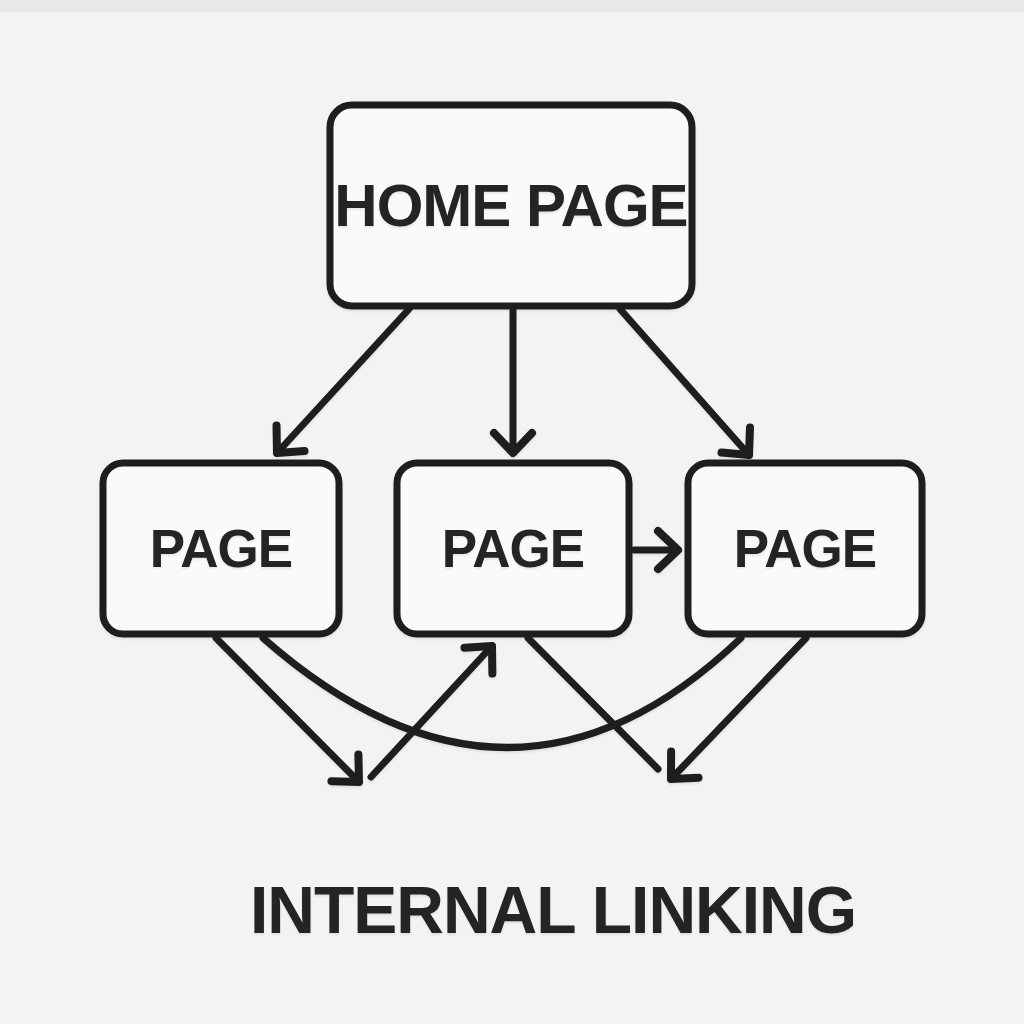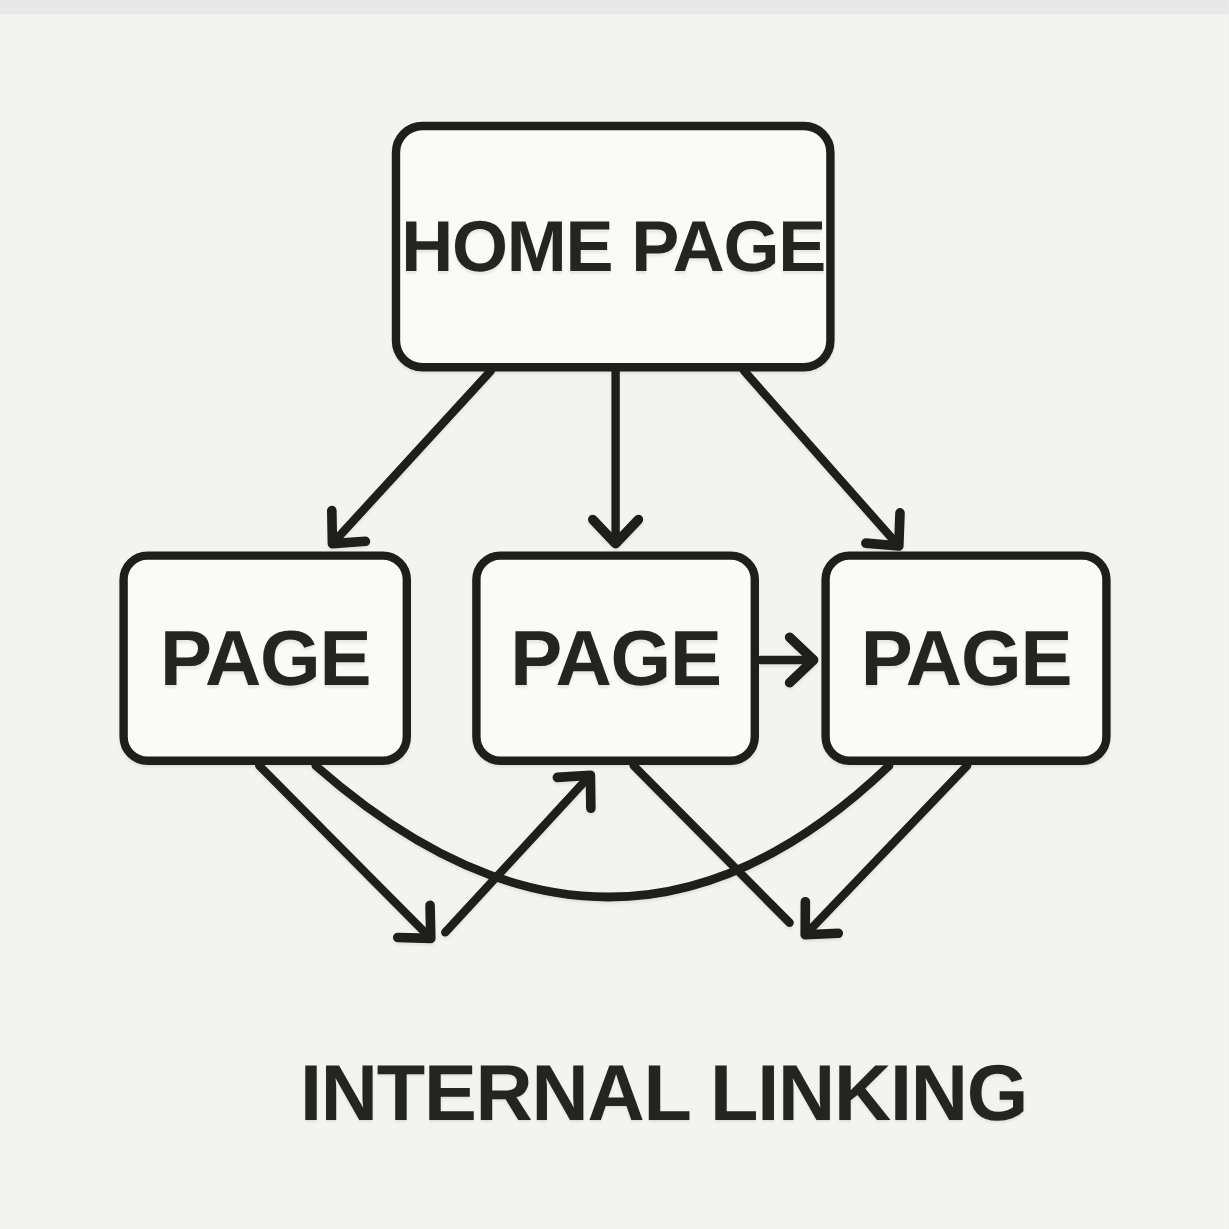--- a/index.html
+++ b/index.html
@@ -52,21 +52,21 @@
     text-shadow:0 2px 2px rgba(0,0,0,0.08);
     pointer-events:none;
     white-space:pre-line;
   }
   .home-label{
     left:327px;top:90px;width:368px;height:207px;
     font-size:60px;line-height:67px;letter-spacing:-1px;
   }
   .page-label{
     width:240px;height:177px;top:448px;
-    font-size:65px;letter-spacing:-1px;
+    font-size:53px;letter-spacing:-1px;
   }
   .page-label.left{left:101px;}
   .page-label.center{left:393px;}
   .page-label.right{left:685px;}
   .caption{
     position:absolute;
     left:0;top:862px;width:1024px;height:72px;
     display:flex;align-items:center;justify-content:center;
     color:var(--text);
     font-weight:700;

